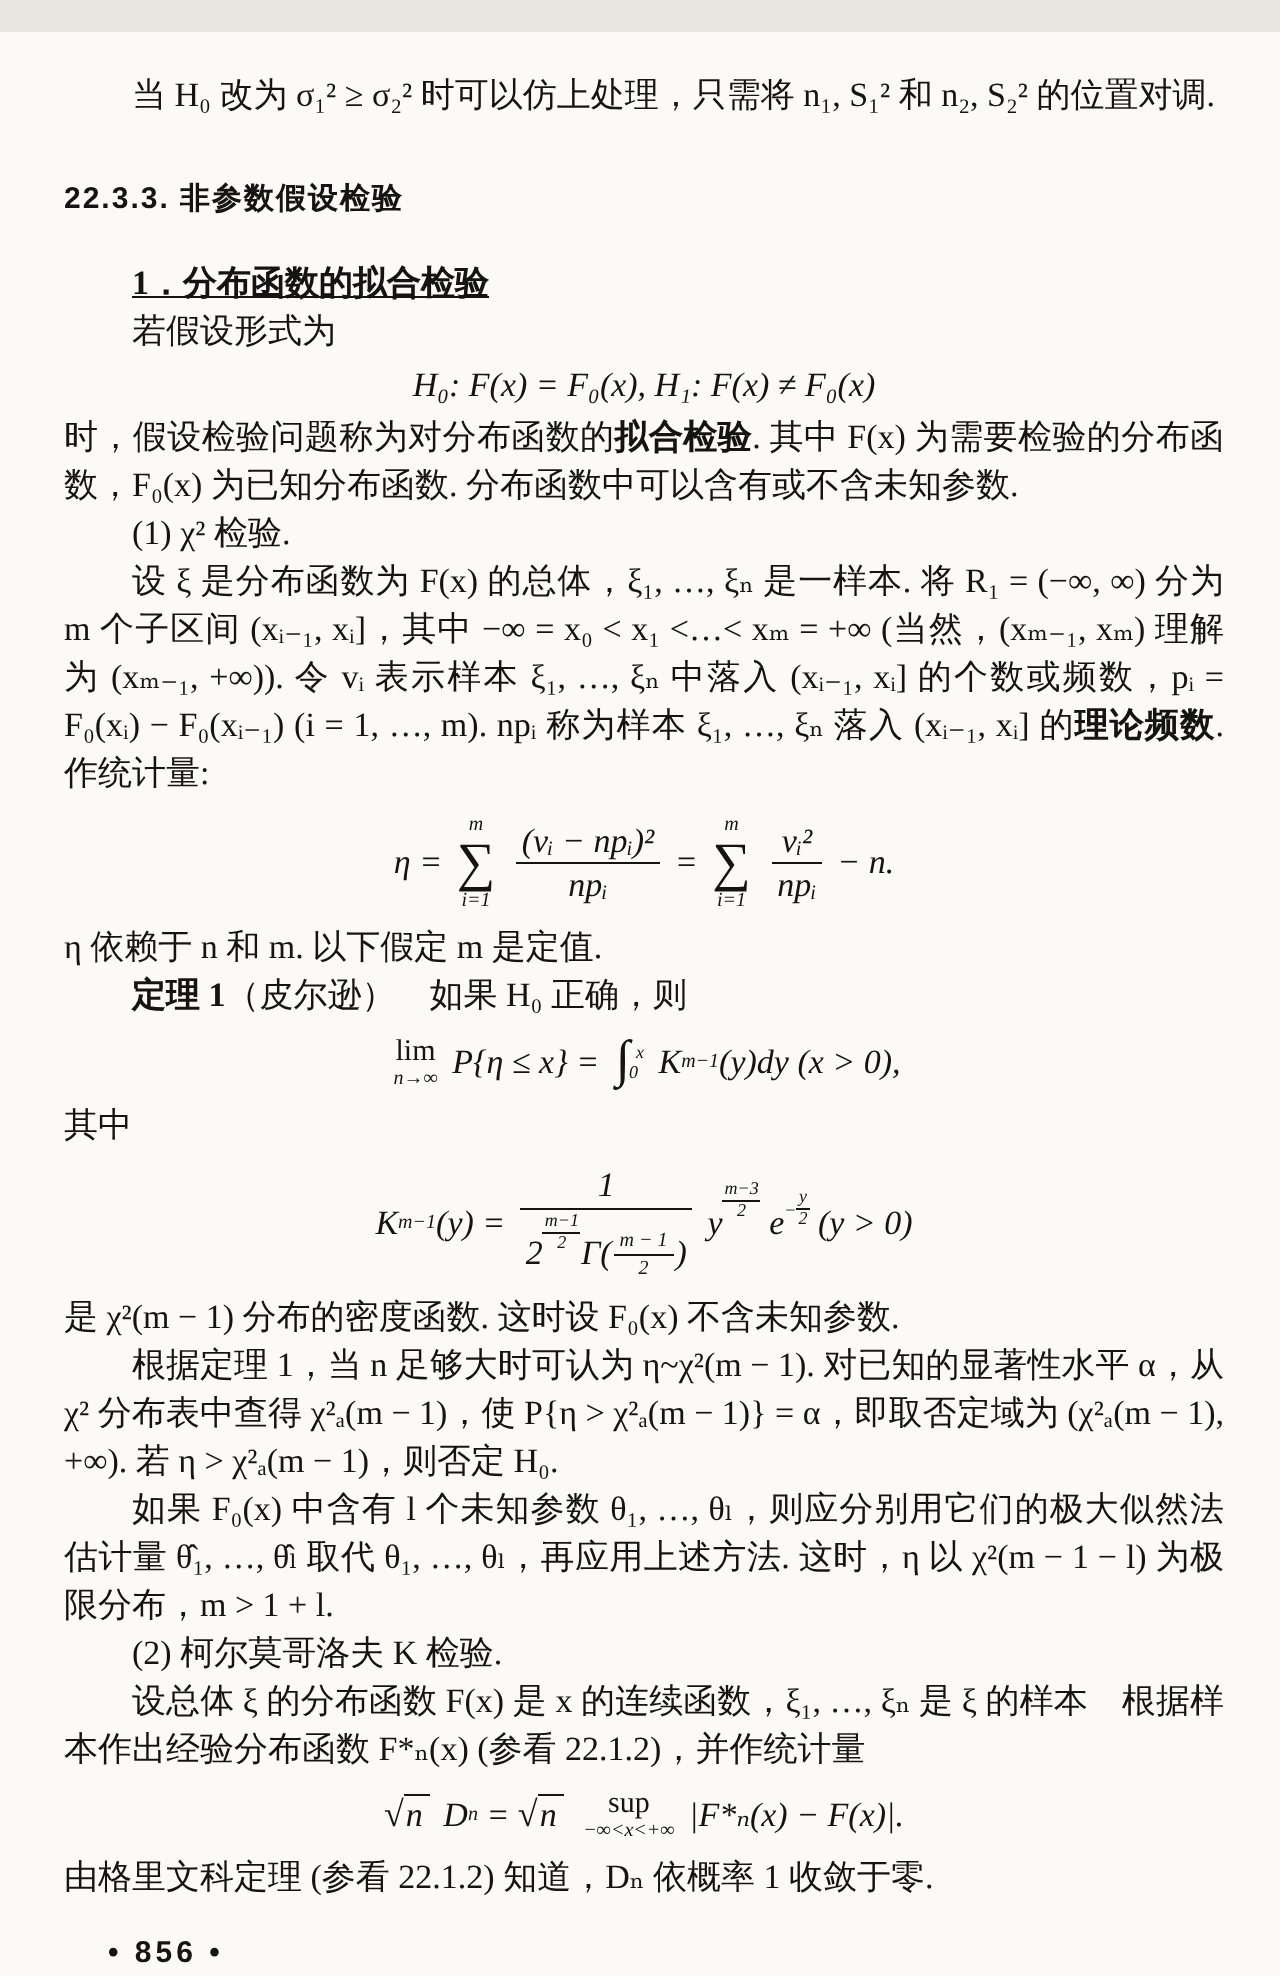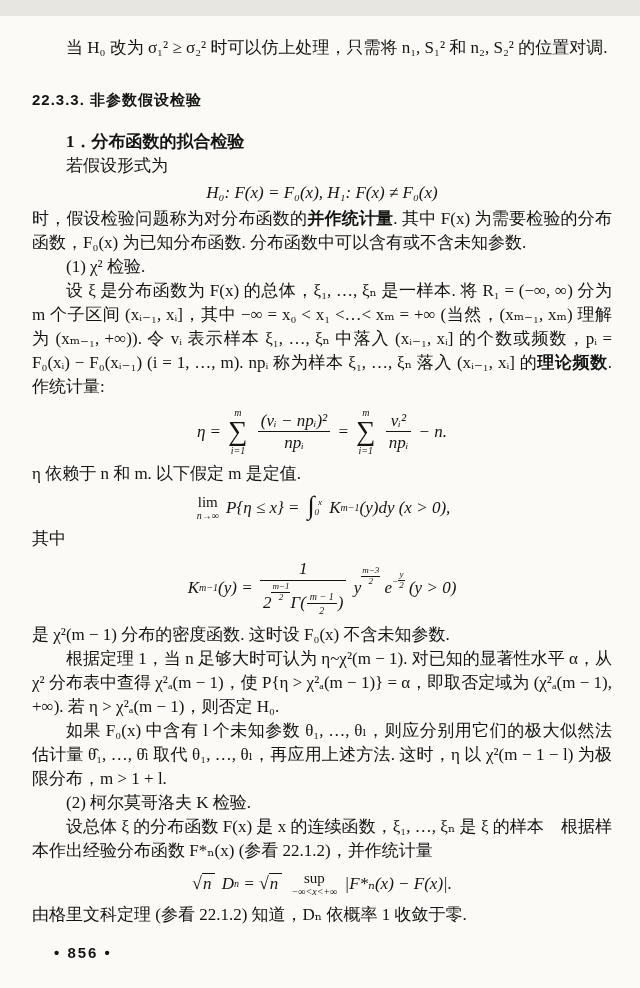--- a/index.html
+++ b/index.html
@@ -16,21 +16,21 @@
     line-height:24px;
     overflow:hidden;
   }
   .para{margin:0;text-indent:2em;text-align:justify;}
   .noindent{text-indent:0;}
   .heading{
     font-family:"Liberation Sans","DejaVu Sans",sans-serif;
     font-size:15px;font-weight:bold;
     margin:26px 0 16px 0;line-height:28px;letter-spacing:1px;
   }
-  .subhead{font-weight:bold;}
+  .subhead{font-weight:bold;text-decoration:underline;}
   b{font-weight:bold;}
   .math{font-style:italic;}
   .formula{
     text-align:center;font-style:italic;
     margin:2px 0 2px 0;white-space:nowrap;
   }
   .formula.display{margin:8px 0 6px 0;}
   .formula > *{vertical-align:middle;}
   sub.msub{font-size:10px;font-style:italic;}
   
@@ -72,21 +72,21 @@
   <h1 class="heading">22.3.3. 非参数假设检验</h1>
 
   <p class="para subhead">1．分布函数的拟合检验</p>
 
   <p class="para">若假设形式为</p>
 
   <div class="formula">
     <span class="math">H₀:  F(x) = F₀(x),   H₁:  F(x) ≠ F₀(x)</span>
   </div>
 
-  <p class="para noindent"><span>时，假设检验问题称为对分布函数的</span><b>并作统计量</b><span>. 其中 F(x) 为需要检验的分布函数，F₀(x) 为已知分布函数. 分布函数中可以含有或不含未知参数.</span></p>
+  <p class="para noindent"><span>时，假设检验问题称为对分布函数的</span><b>拟合检验</b><span>. 其中 F(x) 为需要检验的分布函数，F₀(x) 为已知分布函数. 分布函数中可以含有或不含未知参数.</span></p>
 
   <p class="para">(1) χ² 检验.</p>
 
   <p class="para"><span>设 ξ 是分布函数为 F(x) 的总体，ξ₁, …, ξₙ 是一样本. 将 R₁ = (−∞, ∞) 分为 m 个子区间 (xᵢ₋₁, xᵢ]，其中 −∞ = x₀ &lt; x₁ &lt;…&lt; xₘ = +∞ (当然，(xₘ₋₁, xₘ) 理解为 (xₘ₋₁, +∞)).  令 vᵢ 表示样本 ξ₁, …, ξₙ 中落入 (xᵢ₋₁, xᵢ] 的个数或频数，pᵢ = F₀(xᵢ) − F₀(xᵢ₋₁) (i = 1, …, m). npᵢ 称为样本 ξ₁, …, ξₙ 落入 (xᵢ₋₁, xᵢ] 的</span><b>理论频数</b><span>. 作统计量:</span></p>
 
   <div class="formula display">
     <span class="math">η =</span>
     <span class="bigop">
         <span class="above">m</span>
         <span class="op">∑</span>
@@ -98,20 +98,21 @@
         <span class="above">m</span>
         <span class="op">∑</span>
         <span class="below">i=1</span>
       </span>
     <span class="frac"><span class="num math">vᵢ²</span><span class="den math">npᵢ</span></span>
     <span class="math">− n.</span>
   </div>
 
   <p class="para noindent">η 依赖于 n 和 m. 以下假定 m 是定值.</p>
 
+  <p class="para"><b>定理 1</b><span>（皮尔逊）　如果 H₀ 正确，则</span></p>
 
   <div class="formula display">
     <span class="bigop">
         <span class="op word">lim</span>
         <span class="below">n→∞</span>
       </span>
     <span class="math">P{η ≤ x} =</span>
     <span class="intwrap"><span class="intsym">∫</span><span class="int-sup">x</span><span class="int-sub">0</span></span>
     <span class="math">K</span><sub class="msub">m−1</sub><span class="math">(y)dy (x &gt; 0),</span>
   </div>

